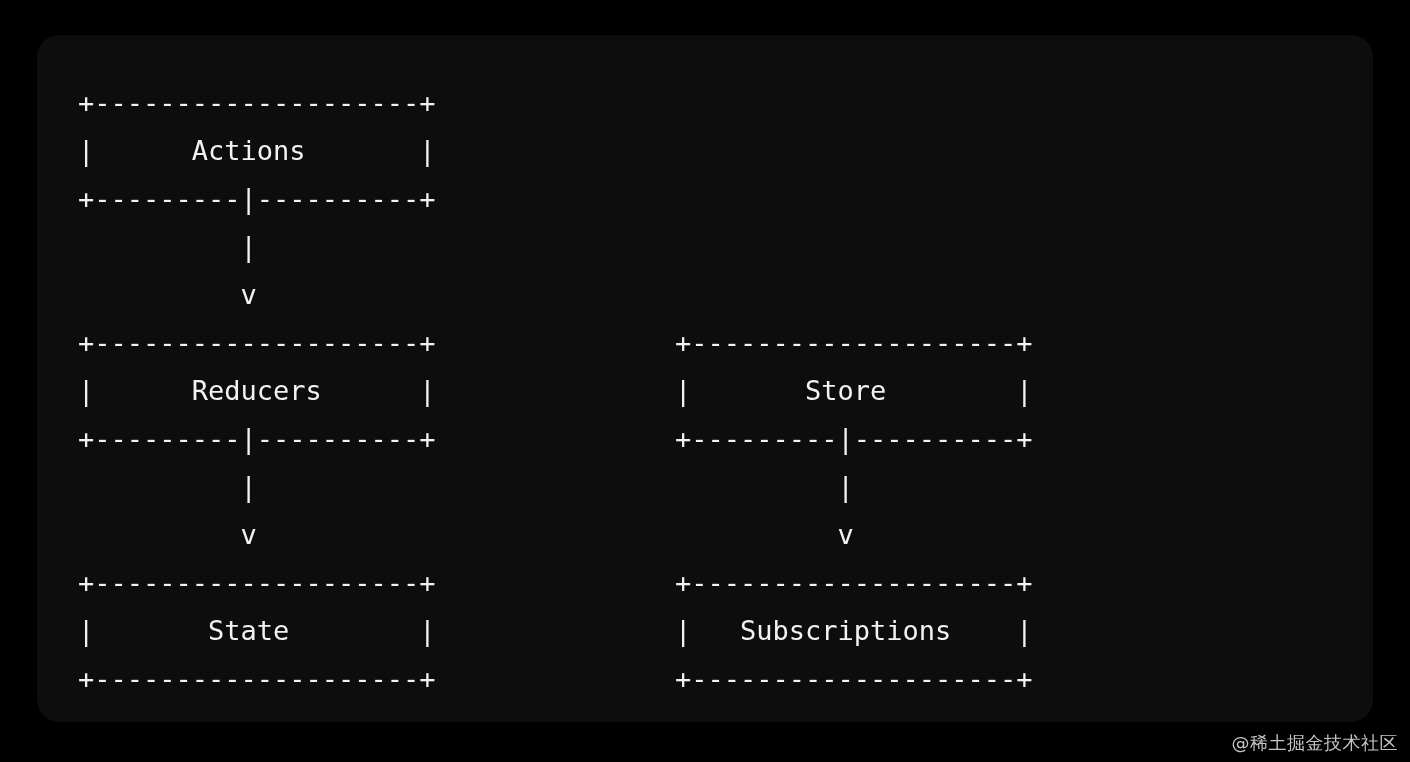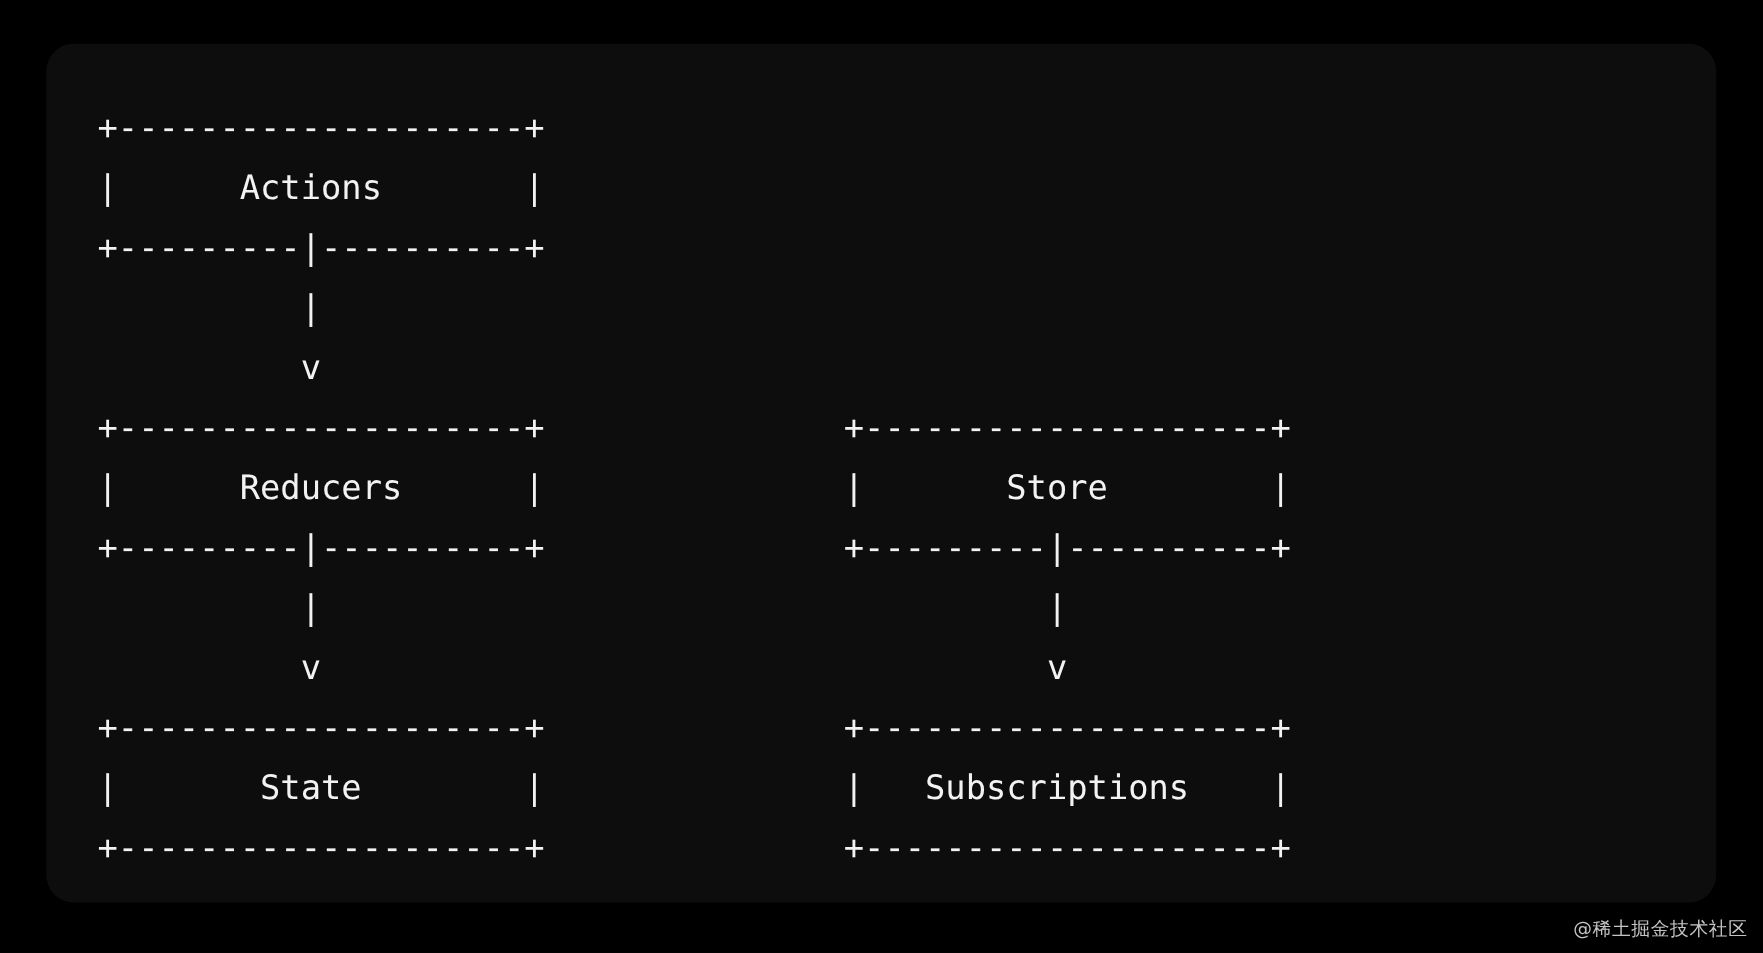--- a/index.html
+++ b/index.html
@@ -57,21 +57,21 @@
 
   .ascii-col.left  { left: 41px; }
   .ascii-col.right { left: 638px; top: 284px; }
 
   
   .watermark {
     position: absolute;
     right: 12px;
     bottom: 8px;
     font-family: "DejaVu Sans", sans-serif;
-    font-size: 15px;
+    font-size: 18px;
     line-height: 22px;
     color: #cfcfcf;
     opacity: 0.95;
     letter-spacing: 0.5px;
     white-space: nowrap;
   }
 </style>
 </head>
 <body>
 

